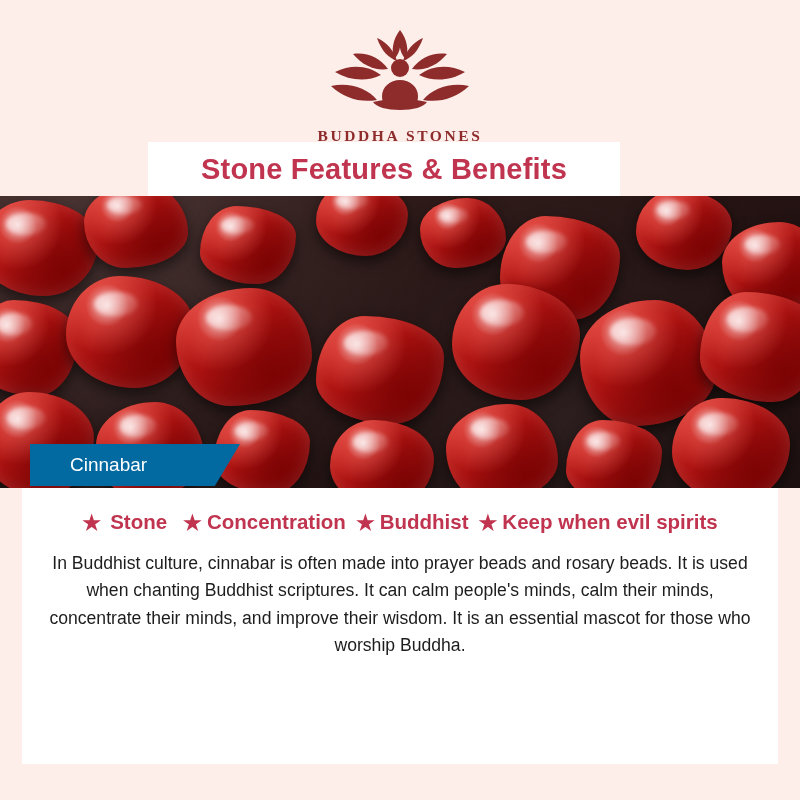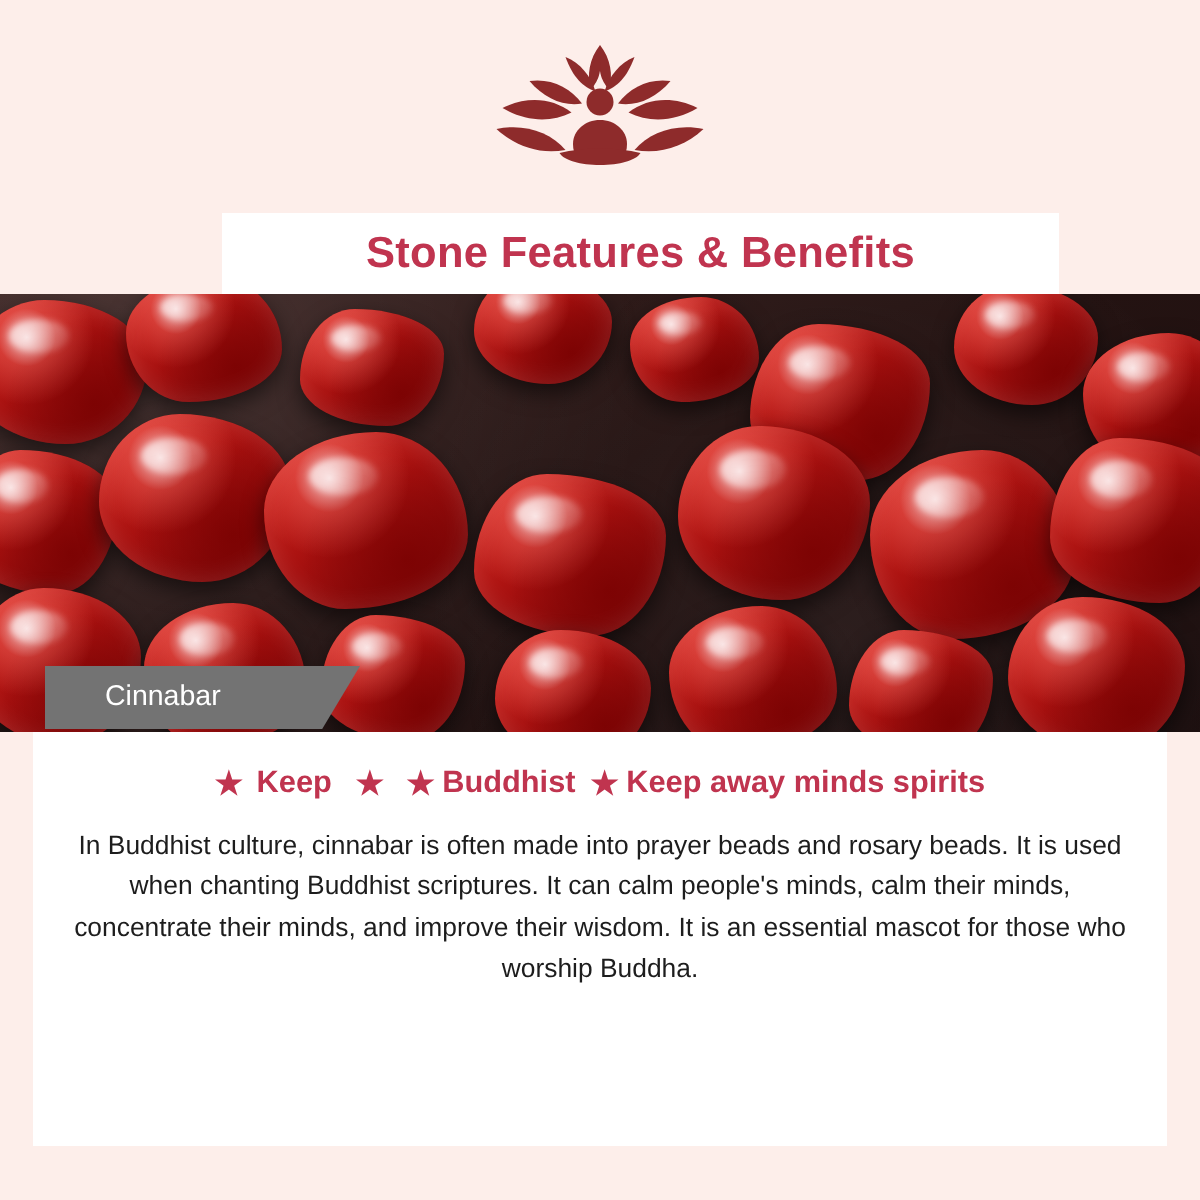--- a/index.html
+++ b/index.html
@@ -65,21 +65,21 @@
     font-size: 15.5px;
     letter-spacing: 2.6px;
     font-weight: bold;
     color: #8e2b2b;
     font-family: "Liberation Serif", serif;
   }
 
   .title-bar {
     position: absolute;
     top: 142px; left: 148px;
-    width: 558px; height: 54px;
+    width: 472px; height: 54px;
     background: #ffffff;
     display: flex;
     align-items: center;
     justify-content: center;
     z-index: 12;
   }
   .title-bar-text {
     font-size: 29px;
     font-weight: bold;
     color: #c0344f;
@@ -123,21 +123,21 @@
     border-radius: 50%;
     background: linear-gradient(120deg, rgba(255,255,255,0.75), rgba(255,255,255,0.05));
     filter: blur(2px);
   }
 
   
   .caption-tab {
     position: absolute;
     left: 30px; top: 444px;
     width: 210px; height: 42px;
-    background: #737373;
+    background: #0369a1;
     z-index: 14;
     display: flex;
     align-items: center;
     clip-path: polygon(0 0, 100% 0, 88% 100%, 0 100%);
   }
   .caption-text {
     margin-left: 40px;
     color: #ffffff;
     font-size: 19px;
     font-family: "Liberation Sans", sans-serif;
@@ -230,20 +230,21 @@
           <path d="M140 48 c-16 -8 -33 -7 -46 3 c14 7 31 6 46 -3 z"></path>
           <path d="M6 62 c18 -4 36 2 46 14 c-17 3 -33 -2 -46 -14 z"></path>
           <path d="M144 62 c-18 -4 -36 2 -46 14 c17 3 33 -2 46 -14 z"></path>
 
           <circle cx="75" cy="44" r="9"></circle>
           <path d="M75 56 c-10 0 -18 7 -18 16 c0 4 1 7 3 9 l30 0 c2 -2 3 -5 3 -9 c0 -9 -8 -16 -18 -16 z"></path>
           <path d="M48 78 c8 -2 17 -3 27 -3 c10 0 19 1 27 3 c-3 5 -14 8 -27 8 c-13 0 -24 -3 -27 -8 z"></path>
         </g>
       </svg>
     </div>
+    <div class="brand-name">BUDDHA STONES</div>
   </div>
 
   <div class="title-bar">
     <span class="title-bar-text">Stone Features &amp; Benefits</span>
   </div>
 
   <div class="hero">
     <div class="hero-bg"></div>
 
     <div class="stone s1" style="left:-20px;  top:4px;   width:118px; height:96px;"></div>
@@ -276,32 +277,33 @@
     <span class="caption-text">Cinnabar</span>
   </div>
 
   <div class="left-accent"></div>
   <div class="right-accent"></div>
 
   <div class="body-card">
     <div class="benefits">
       <div class="benefit first">
         <span class="star">★</span>
-        <span>Keep</span>
+        <span>Stone</span>
       </div>
       <div class="benefit">
         <span class="star">★</span>
+        <span>Concentration</span>
       </div>
       <div class="benefit">
         <span class="star">★</span>
         <span>Buddhist</span>
       </div>
       <div class="benefit">
         <span class="star">★</span>
-        <span>Keep away minds spirits</span>
+        <span>Keep when evil spirits</span>
       </div>
     </div>
 
     <p class="description">In Buddhist culture, cinnabar is often made into prayer beads and rosary beads. It is used when chanting Buddhist scriptures. It can calm people's minds, calm their minds, concentrate their minds, and improve their wisdom. It is an essential mascot for those who worship Buddha.</p>
   </div>
 
   <div class="bottom-strip"></div>
 </div>
 
 </body></html>

